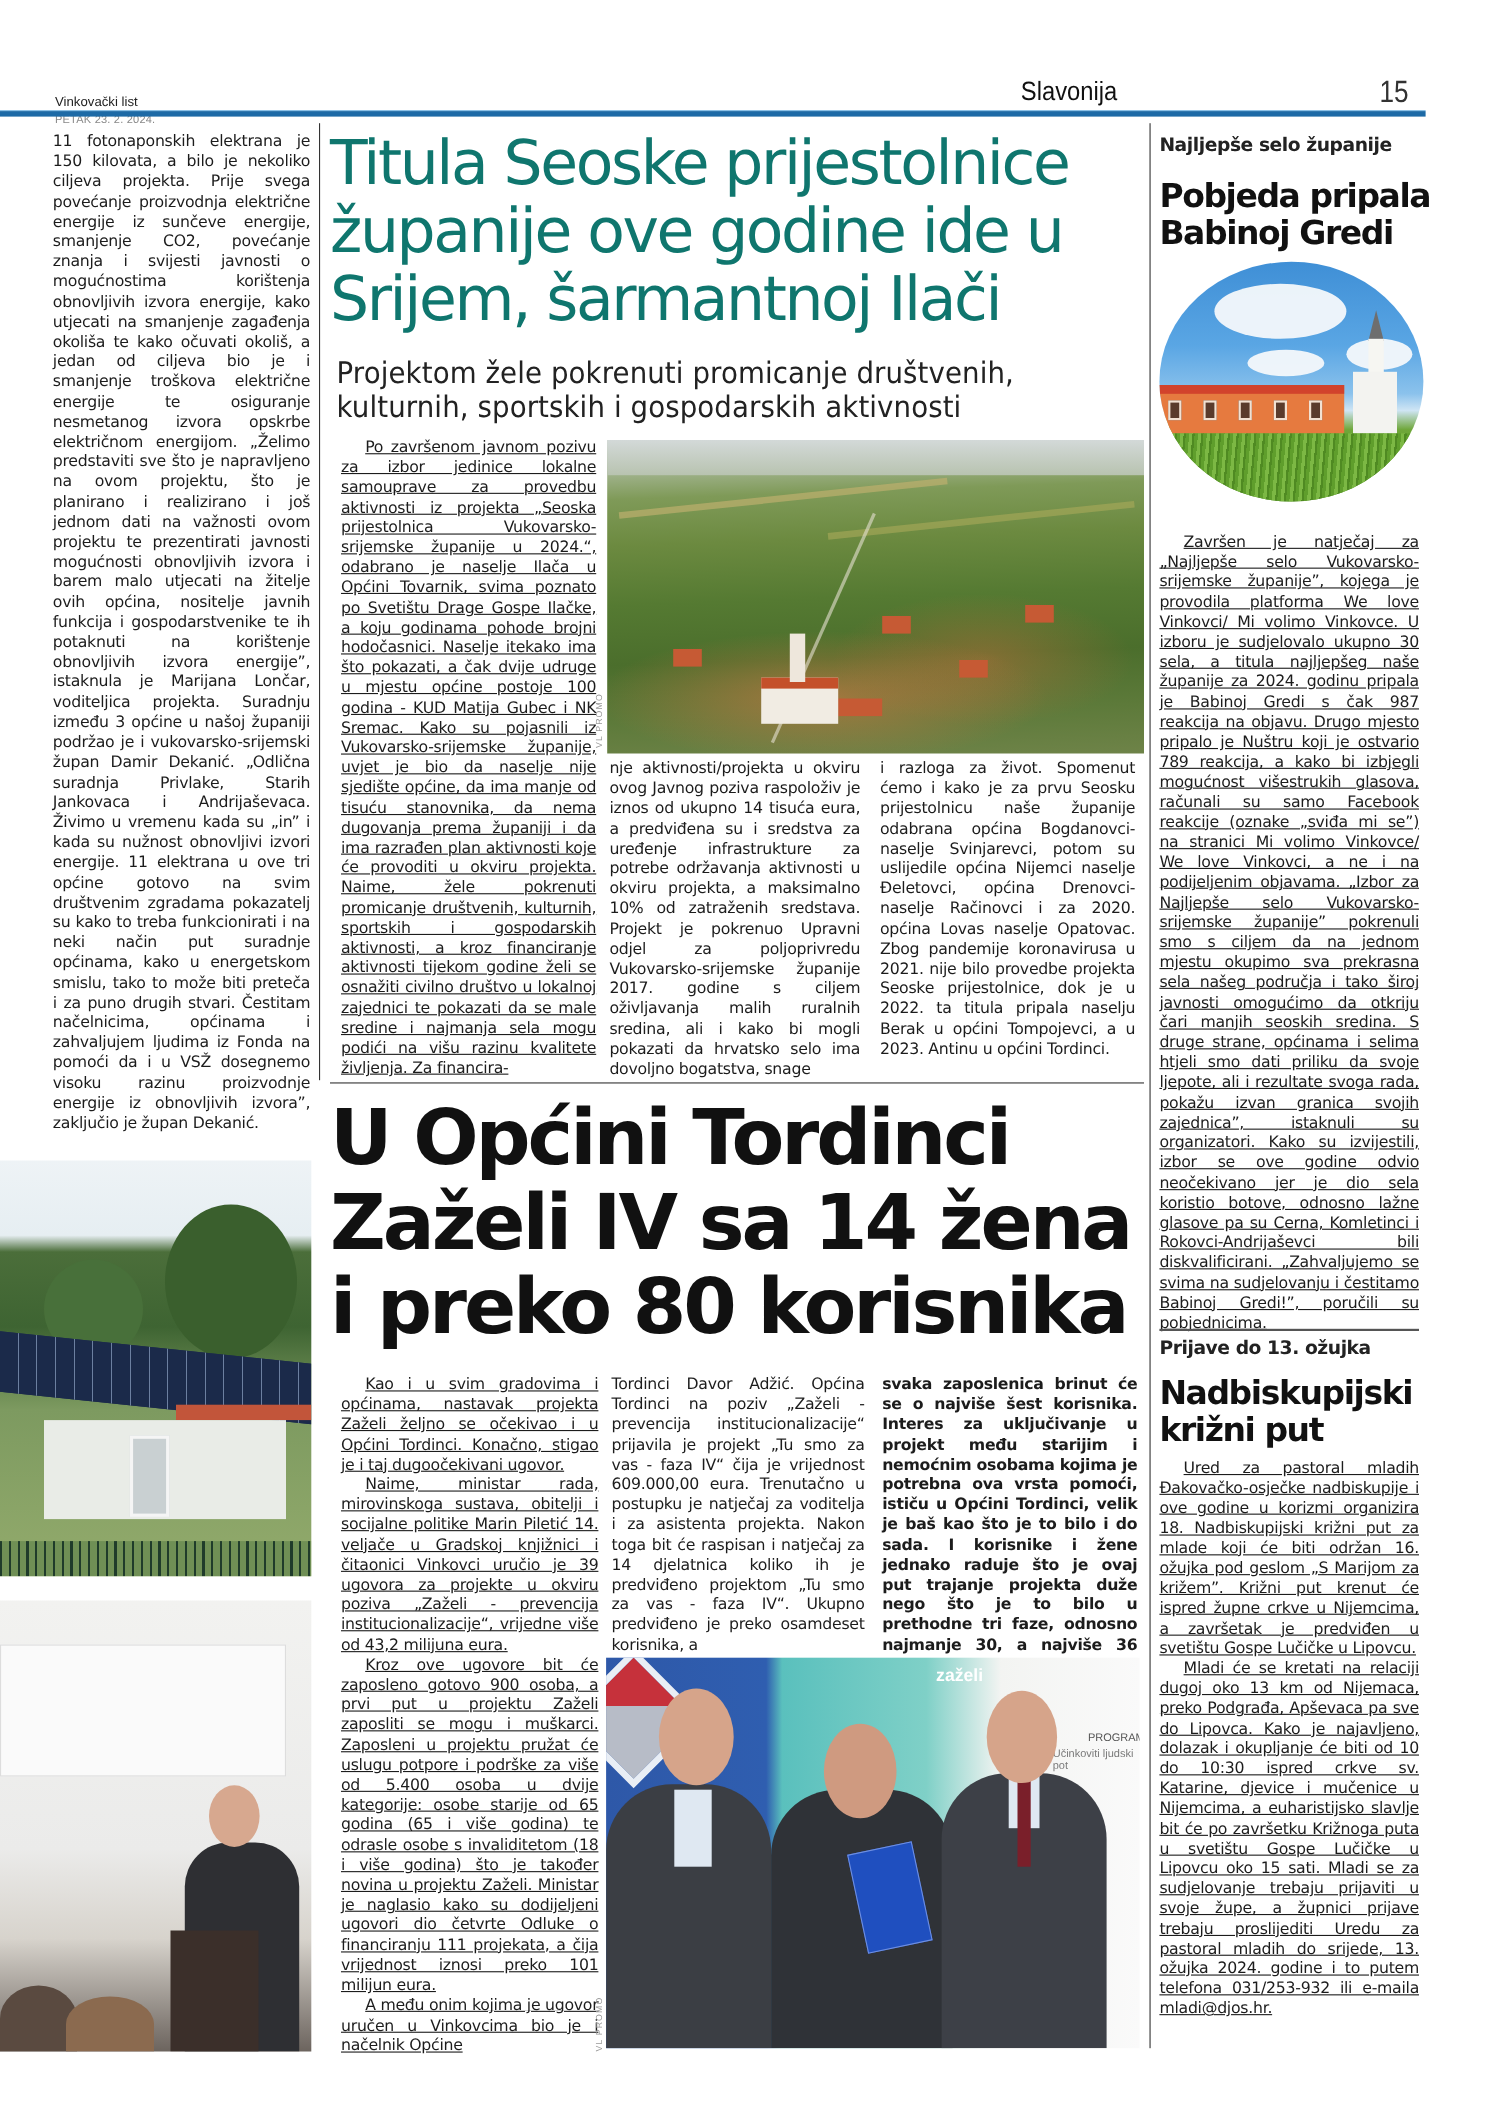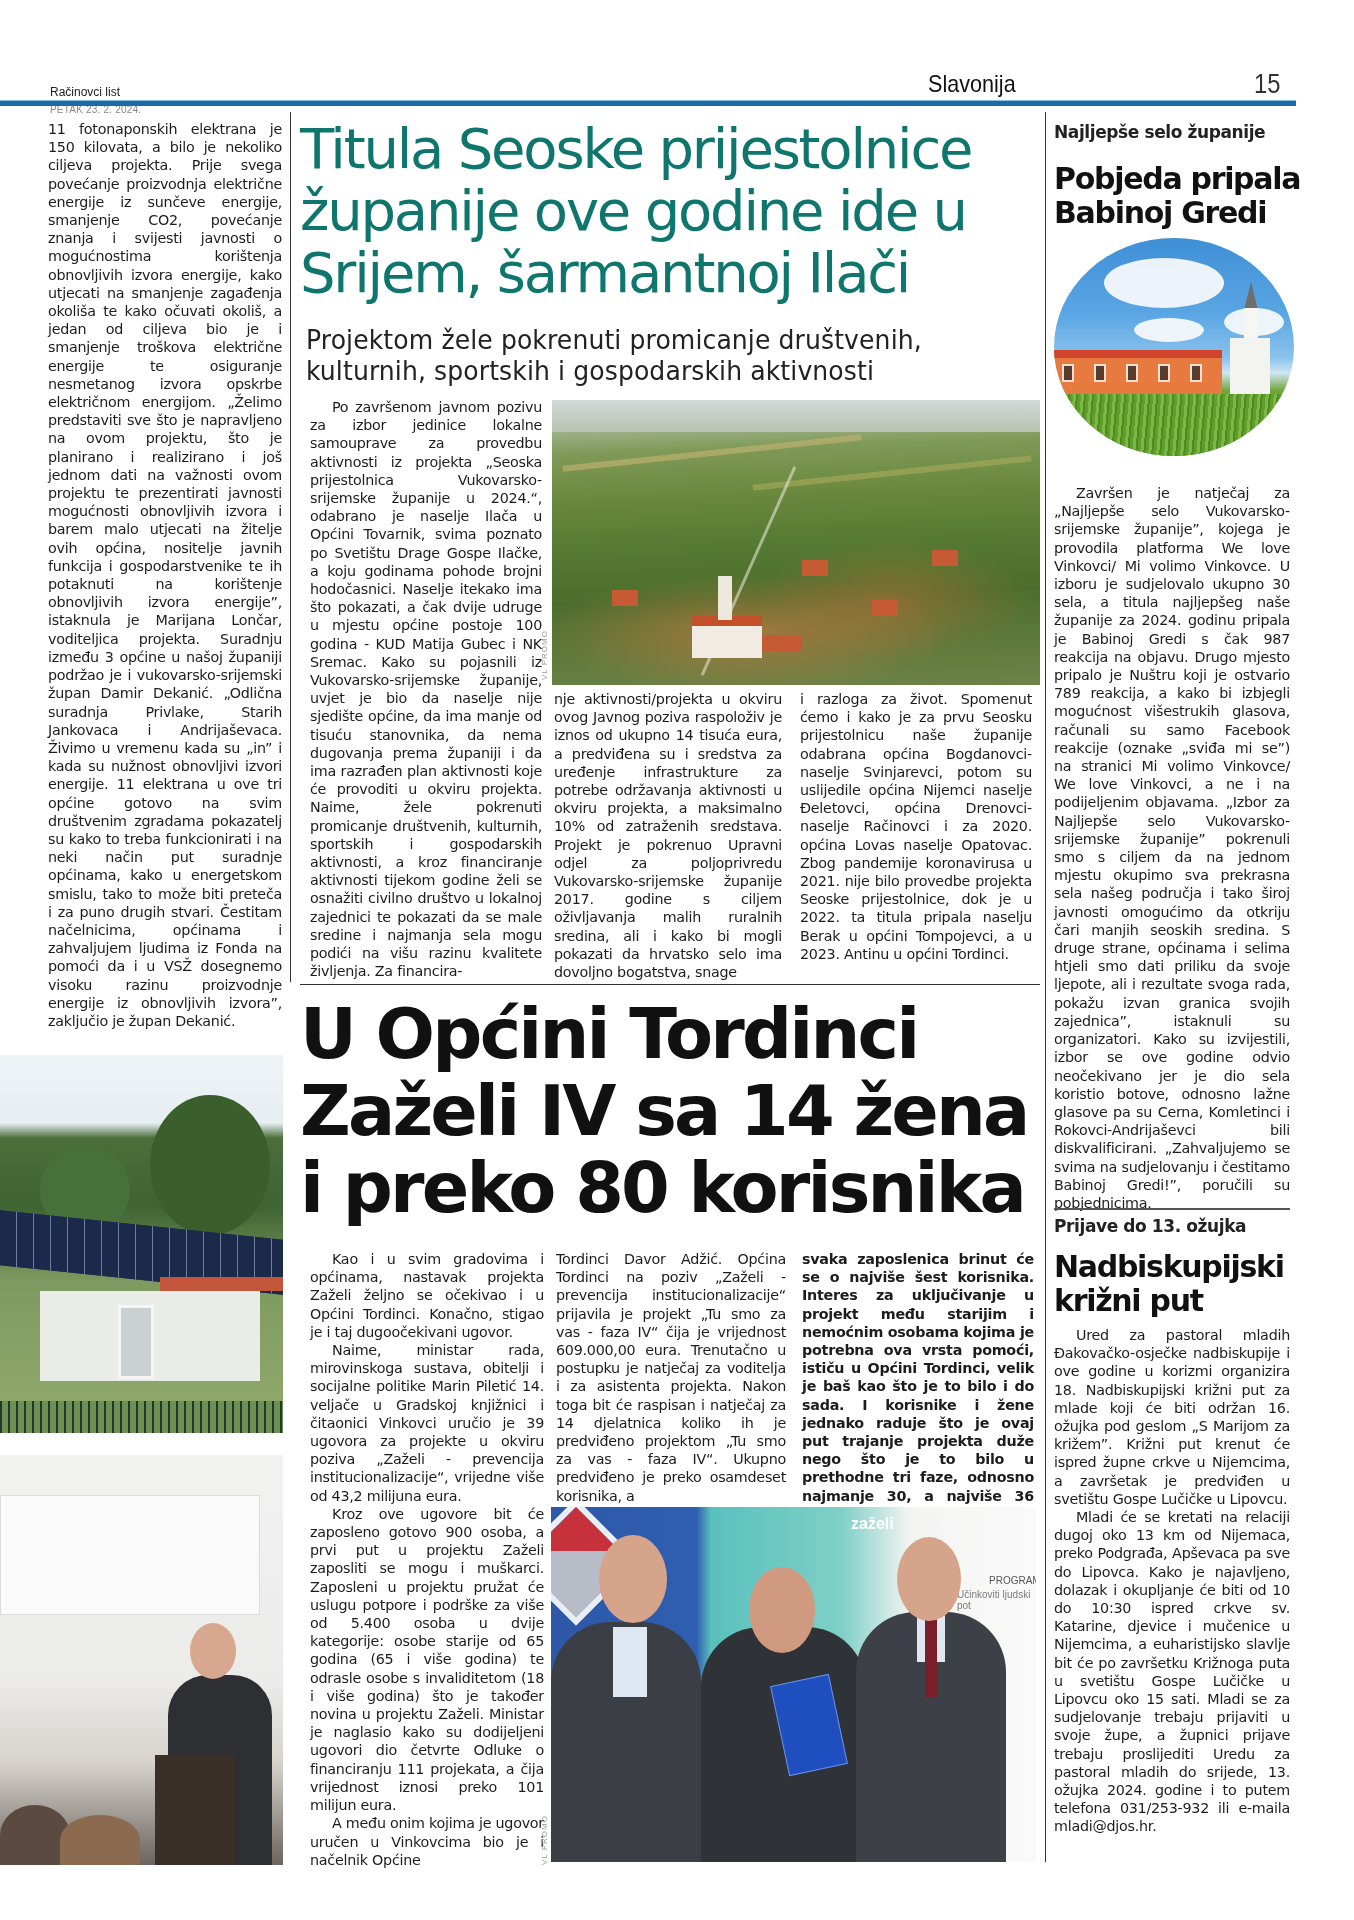--- a/index.html
+++ b/index.html
@@ -11,21 +11,21 @@
   .mast .date { position: absolute; left: 50px; top: 72px; font-family: "Liberation Sans", sans-serif; font-size: 10px; color: #888; letter-spacing: 0.2px; margin-top: 32px; }
   .mast .paper { position: absolute; left: 50px; top: 85px; font-family: "Liberation Sans", sans-serif; font-size: 12px; color: #222; }
   .mast .section { position: absolute; left: 928px; top: 70px; font-family: "Liberation Sans", sans-serif; font-size: 24px; color: #111; transform: scaleX(0.9); transform-origin: left; }
   .mast .pageno { position: absolute; left: 1254px; top: 68px; font-family: "Liberation Sans", sans-serif; font-size: 28px; color: #333; font-weight: 300; transform: scaleX(0.85); transform-origin: left; }
   .mast .rule { position: absolute; left: 0; top: 101px; width: 1296px; height: 5px; background: #1d6aa6; }
   .mast .rule2 { position: absolute; left: 0; top: 100px; width: 1296px; height: 1px; background: #8cc1e6; }
 
   
   .col { position: absolute; font-family: "DejaVu Sans", sans-serif; font-size: 14.3px; line-height: 18.2px; text-align: justify; color: #1c1c1c; letter-spacing: -0.25px; }
   .col p { text-indent: 0; }
-  .col p.ind { text-indent: 22px; }
+  .col p.ind { text-indent: 22px; text-decoration: underline; }
   .vline { position: absolute; width: 1px; background: #333; }
   .hline { position: absolute; height: 1px; background: #333; }
 
   
   .headline { position: absolute; left: 300px; top: 118px; width: 740px; font-family: "DejaVu Sans", sans-serif; font-weight: normal; font-size: 56px; line-height: 62px; letter-spacing: -2.2px; color: #0f766e; }
   .subhead { position: absolute; left: 306px; top: 324px; width: 740px; font-family: "DejaVu Sans", sans-serif; font-size: 27px; line-height: 31px; letter-spacing: 0.1px; color: #222; transform: scaleX(0.93); transform-origin: left; }
 
   
   .aerial { position: absolute; left: 552px; top: 400px; width: 488px; height: 285px; overflow: hidden;
     background:
@@ -84,21 +84,21 @@
   .ceremony .face { position: absolute; border-radius: 50%; background: #d6a48a; }
   .ceremony .shirt { position: absolute; background: #dfe8f2; }
   .ceremony .folder { position: absolute; left: 228px; top: 172px; width: 60px; height: 92px; background: #1f4fbf; transform: rotate(-12deg); border: 1px solid #6f8fe0; }
   .ceremony .tie { position: absolute; background: #7a1f2a; }
 </style>
 </head>
 <body>
 
 <div class="mast">
   <div class="date">PETAK 23. 2. 2024.</div>
-  <div class="paper">Račinovci list</div>
+  <div class="paper">Vinkovački list</div>
   <div class="section">Slavonija</div>
   <div class="pageno">15</div>
   <div class="rule2"></div>
   <div class="rule"></div>
 </div>
 
 <div class="col" style="left:48px; top:120px; width:234px;">
   <p>11 fotonaponskih elektrana je 150 kilovata, a bilo je nekoliko ciljeva projekta. Prije svega povećanje proizvodnja električne energije iz sunčeve energije, smanjenje CO2, povećanje znanja i svijesti javnosti o mogućnostima korištenja obnovljivih izvora energije, kako utjecati na smanjenje zagađenja okoliša te kako očuvati okoliš, a jedan od ciljeva bio je i smanjenje troškova električne energije te osiguranje nesmetanog izvora opskrbe električnom energijom. „Želimo predstaviti sve što je napravljeno na ovom projektu, što je planirano i realizirano i još jednom dati na važnosti ovom projektu te prezentirati javnosti mogućnosti obnovljivih izvora i barem malo utjecati na žitelje ovih općina, nositelje javnih funkcija i gospodarstvenike te ih potaknuti na korištenje obnovljivih izvora energije”, istaknula je Marijana Lončar, voditeljica projekta. Suradnju između 3 općine u našoj županiji podržao je i vukovarsko-srijemski župan Damir Dekanić. „Odlična suradnja Privlake, Starih Jankovaca i Andrijaševaca. Živimo u vremenu kada su „in” i kada su nužnost obnovljivi izvori energije. 11 elektrana u ove tri općine gotovo na svim društvenim zgradama pokazatelj su kako to treba funkcionirati i na neki način put suradnje općinama, kako u energetskom smislu, tako to može biti preteča i za puno drugih stvari. Čestitam načelnicima, općinama i zahvaljujem ljudima iz Fonda na pomoći da i u VSŽ dosegnemo visoku razinu proizvodnje energije iz obnovljivih izvora”, zaključio je župan Dekanić.</p>
 </div>
 <div class="vline" style="left:290px; top:112px; height:870px;"></div>

